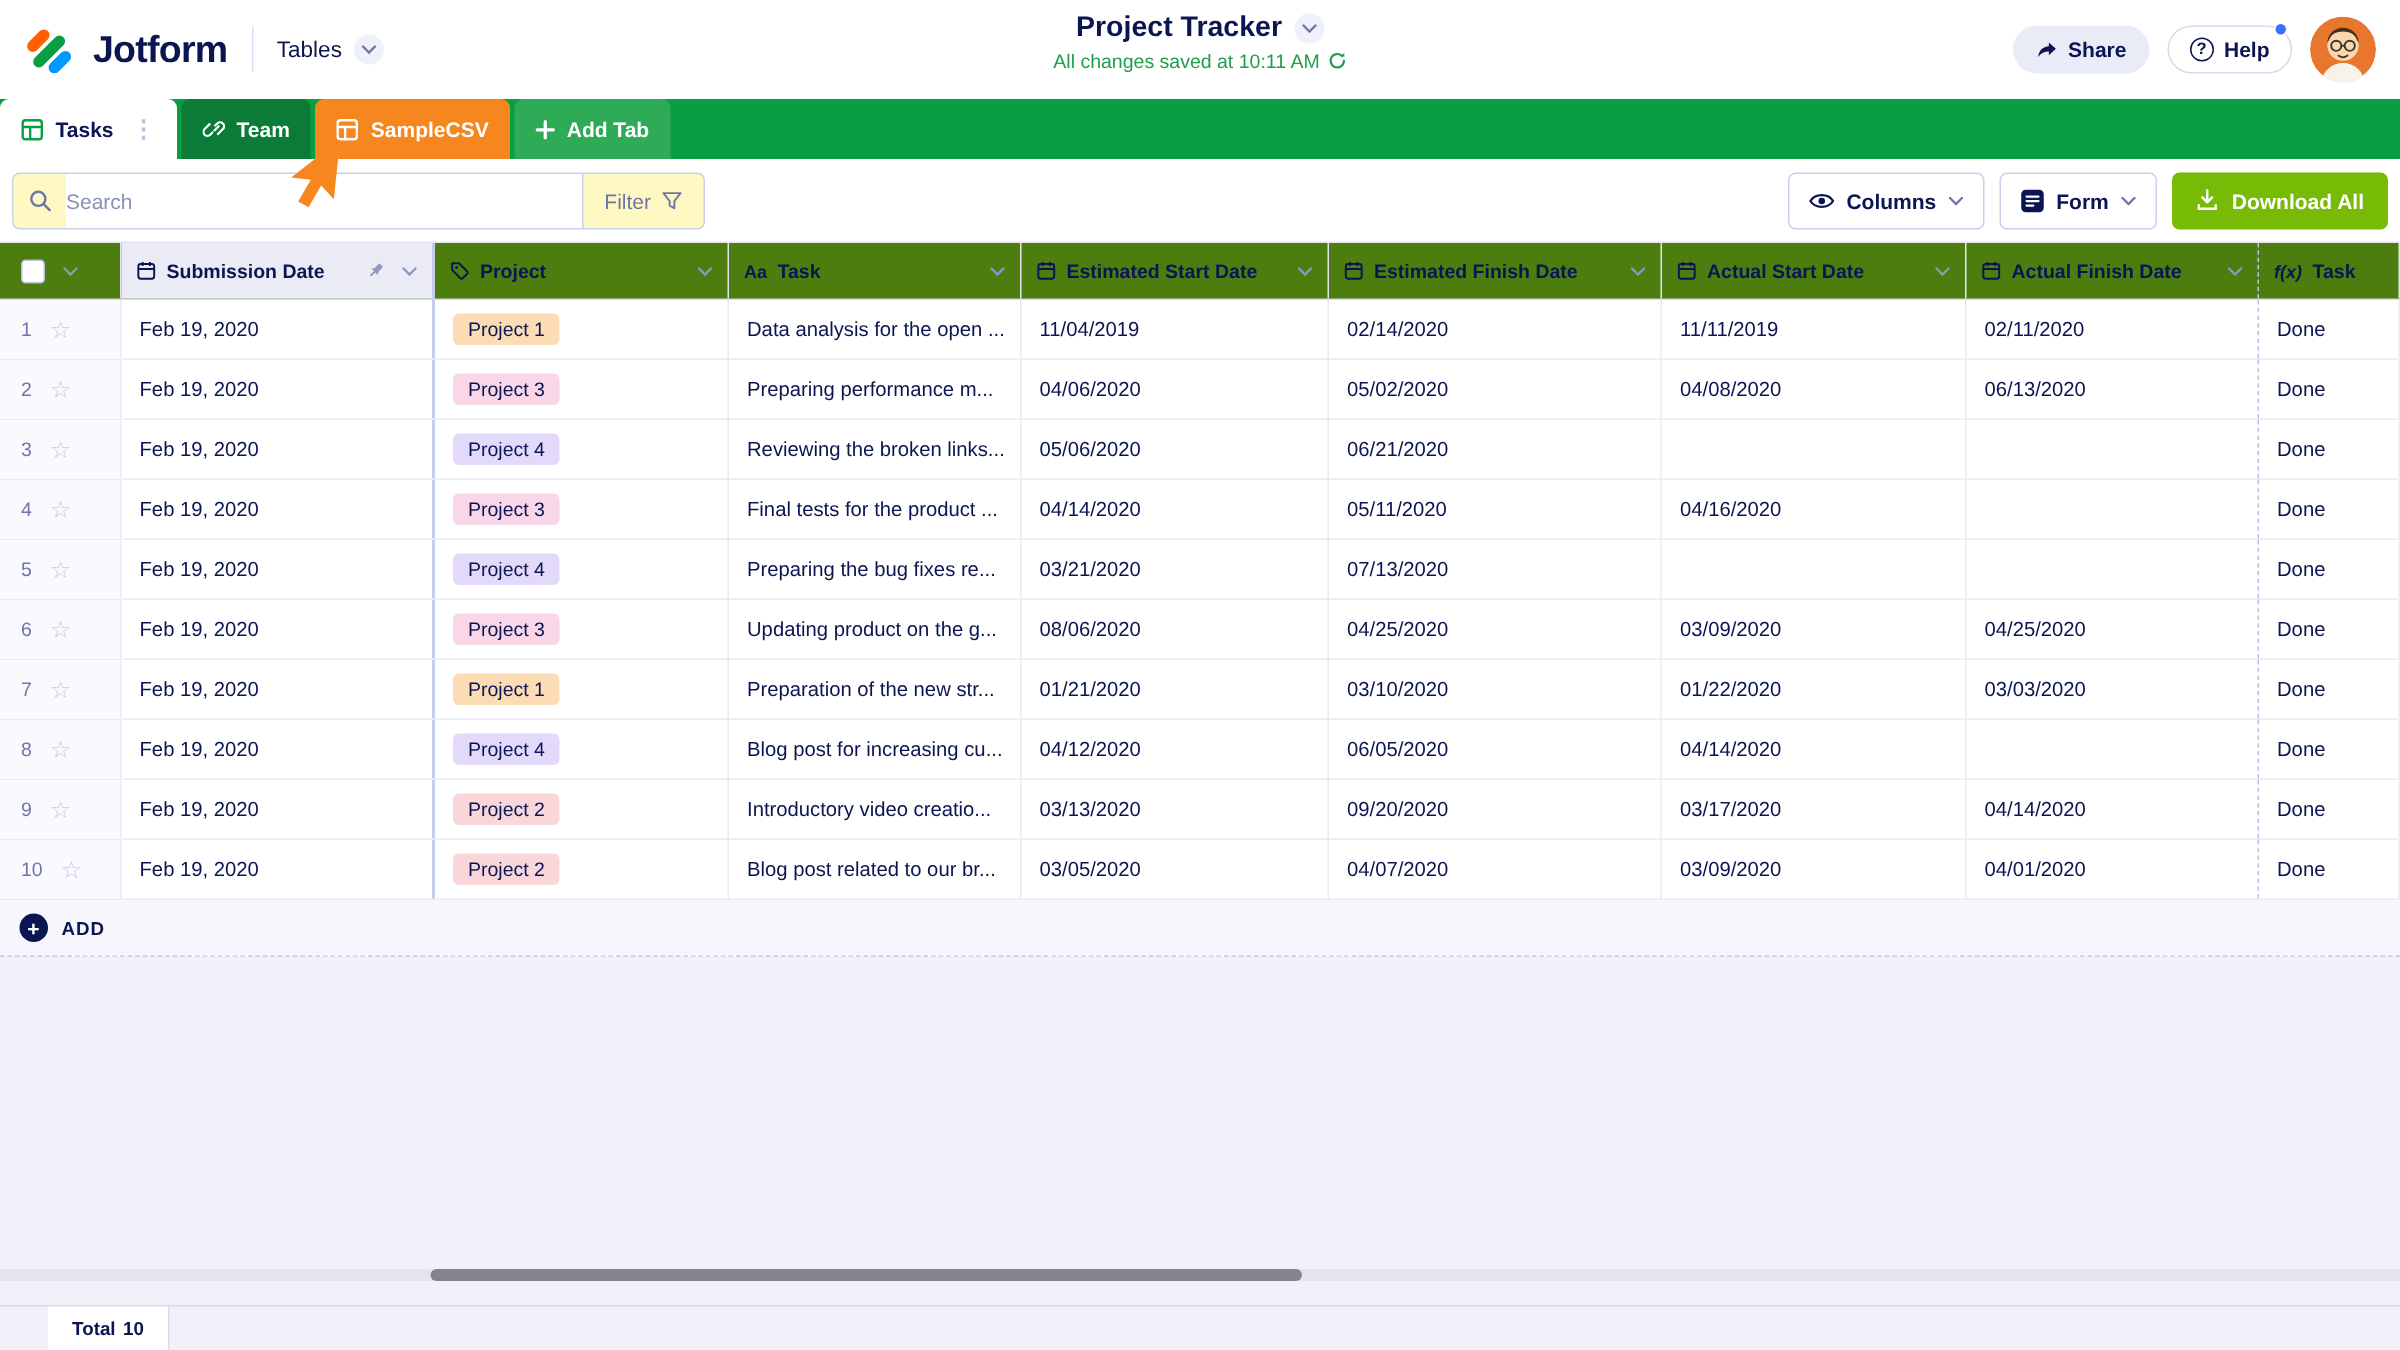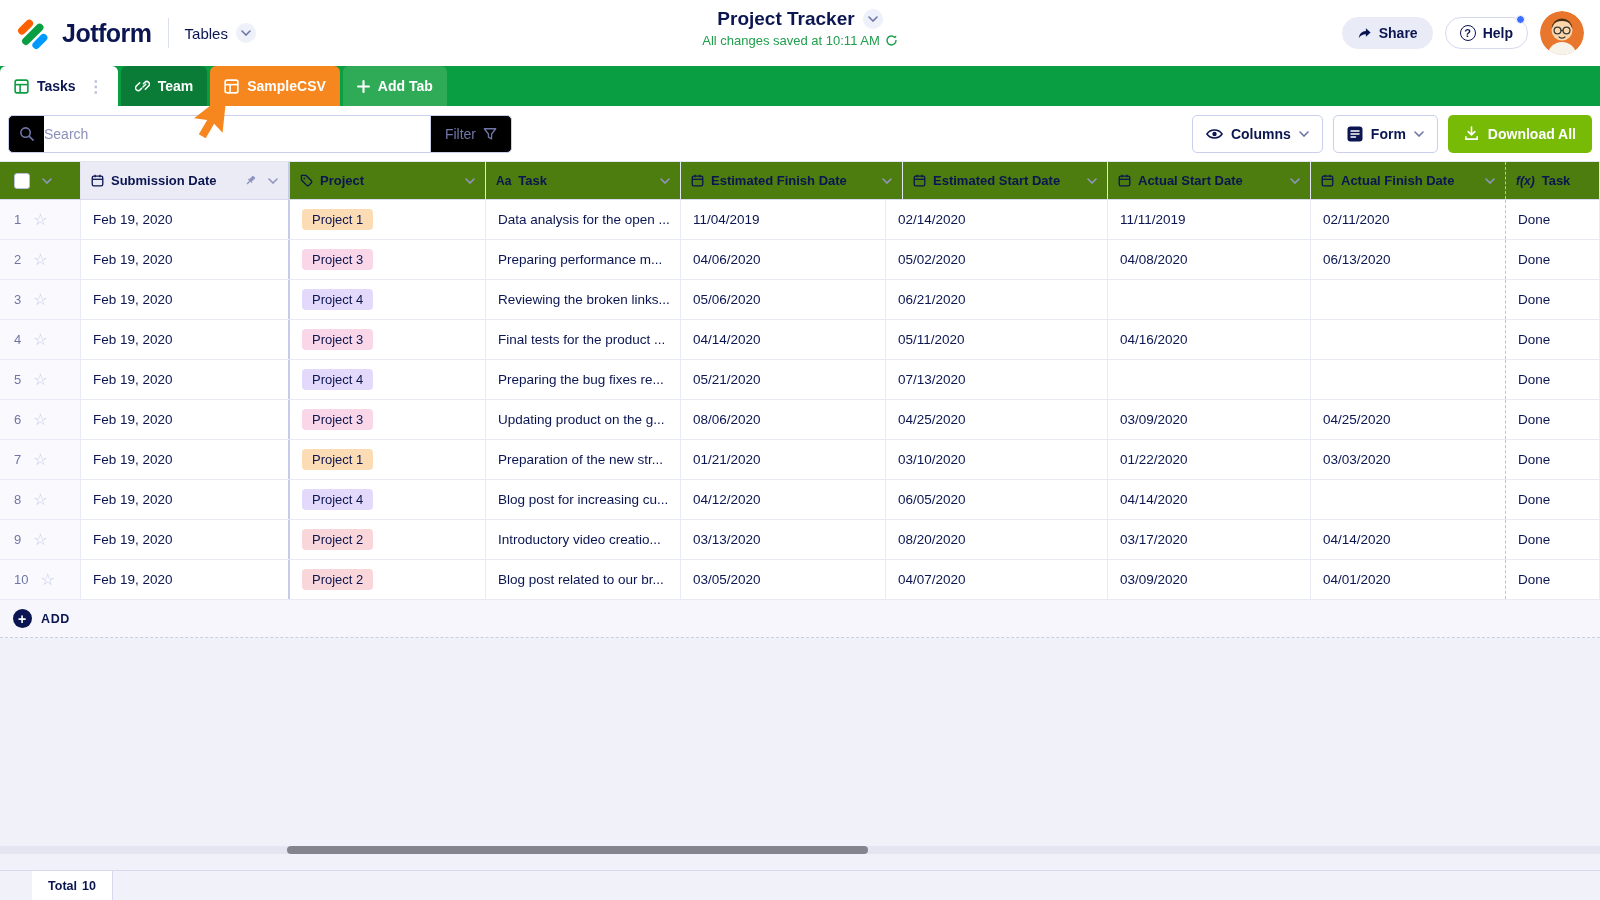--- a/index.html
+++ b/index.html
@@ -59,22 +59,22 @@
   .tab.addtab { background:#2fab57; }
   .kebab { color:#b9bfdd; font-size:16px; font-weight:bold; margin-left:4px; cursor:pointer; }
   .cursor-arrow { position:absolute; left:182px; top:18px; z-index:60; pointer-events:none; }
 
   
   .toolbar {
     height:56px; background:#fff; display:flex; align-items:center;
     padding:0 8px; border-bottom:1px solid #e3e5f2;
   }
   .search-group {
-    width:504px; height:38px; border:1px solid #c9cfec; border-radius:5px;
-    display:flex; align-items:center; background:#000000;
+    width:462px; height:38px; border:1px solid #c9cfec; border-radius:5px;
+    display:flex; align-items:center; background:#fef9c3;
   }
   .search-group input {
     flex:1; border:none; outline:none; font-size:14px; color:#0a1551;
     font-family:"Liberation Sans", sans-serif; height:100%;
   }
   .search-group input::placeholder { color:#8a90b8; }
   .search-icon-wrap { padding:0 10px; color:#6f76a7; display:flex; }
   .filter-btn {
     height:100%; border-left:1px solid #c9cfec; display:flex; align-items:center;
     gap:7px; padding:0 14px; font-size:14px; color:#6f76a7; cursor:pointer;
@@ -389,52 +389,52 @@
   </div>
   <div class="th c-task">
     <span class="colicon aa-glyph">Aa</span>
     <span>Task</span>
     <span class="chev">
       <svg width="10" height="6" viewBox="0 0 10 6">
           <path d="M1 1 L5 5 L9 1" stroke="currentColor" stroke-width="1.6" fill="none" stroke-linecap="round"></path>
         </svg>
     </span>
   </div>
+  <div class="th c-d1">
+    <span class="colicon">
+      <svg width="13" height="13" viewBox="0 0 16 16">
+          <rect x="1.5" y="2.5" width="13" height="12" rx="2" fill="none" stroke="currentColor" stroke-width="1.6"></rect>
+          <line x1="1.5" y1="6.5" x2="14.5" y2="6.5" stroke="currentColor" stroke-width="1.6"></line>
+          <line x1="5" y1="0.8" x2="5" y2="4" stroke="currentColor" stroke-width="1.6"></line>
+          <line x1="11" y1="0.8" x2="11" y2="4" stroke="currentColor" stroke-width="1.6"></line>
+        </svg>
+    </span>
+    <span>Estimated Start Date</span>
+    <span class="chev">
+      <svg width="10" height="6" viewBox="0 0 10 6">
+          <path d="M1 1 L5 5 L9 1" stroke="currentColor" stroke-width="1.6" fill="none" stroke-linecap="round"></path>
+        </svg>
+    </span>
+  </div>
   <div class="th c-d2">
     <span class="colicon">
       <svg width="13" height="13" viewBox="0 0 16 16">
           <rect x="1.5" y="2.5" width="13" height="12" rx="2" fill="none" stroke="currentColor" stroke-width="1.6"></rect>
           <line x1="1.5" y1="6.5" x2="14.5" y2="6.5" stroke="currentColor" stroke-width="1.6"></line>
           <line x1="5" y1="0.8" x2="5" y2="4" stroke="currentColor" stroke-width="1.6"></line>
           <line x1="11" y1="0.8" x2="11" y2="4" stroke="currentColor" stroke-width="1.6"></line>
         </svg>
     </span>
     <span>Estimated Finish Date</span>
     <span class="chev">
       <svg width="10" height="6" viewBox="0 0 10 6">
           <path d="M1 1 L5 5 L9 1" stroke="currentColor" stroke-width="1.6" fill="none" stroke-linecap="round"></path>
         </svg>
     </span>
   </div>
-  <div class="th c-d1">
-    <span class="colicon">
-      <svg width="13" height="13" viewBox="0 0 16 16">
-          <rect x="1.5" y="2.5" width="13" height="12" rx="2" fill="none" stroke="currentColor" stroke-width="1.6"></rect>
-          <line x1="1.5" y1="6.5" x2="14.5" y2="6.5" stroke="currentColor" stroke-width="1.6"></line>
-          <line x1="5" y1="0.8" x2="5" y2="4" stroke="currentColor" stroke-width="1.6"></line>
-          <line x1="11" y1="0.8" x2="11" y2="4" stroke="currentColor" stroke-width="1.6"></line>
-        </svg>
-    </span>
-    <span>Estimated Start Date</span>
-    <span class="chev">
-      <svg width="10" height="6" viewBox="0 0 10 6">
-          <path d="M1 1 L5 5 L9 1" stroke="currentColor" stroke-width="1.6" fill="none" stroke-linecap="round"></path>
-        </svg>
-    </span>
-  </div>
   <div class="th c-d3">
     <span class="colicon">
       <svg width="13" height="13" viewBox="0 0 16 16">
           <rect x="1.5" y="2.5" width="13" height="12" rx="2" fill="none" stroke="currentColor" stroke-width="1.6"></rect>
           <line x1="1.5" y1="6.5" x2="14.5" y2="6.5" stroke="currentColor" stroke-width="1.6"></line>
           <line x1="5" y1="0.8" x2="5" y2="4" stroke="currentColor" stroke-width="1.6"></line>
           <line x1="11" y1="0.8" x2="11" y2="4" stroke="currentColor" stroke-width="1.6"></line>
         </svg>
     </span>
     <span>Actual Start Date</span>
@@ -595,21 +595,21 @@
     <div class="cell c-sub">
       <span>Feb 19, 2020</span>
     </div>
     <div class="cell c-proj">
       <span class="badge" style="background: rgb(227, 217, 250);">Project 4</span>
     </div>
     <div class="cell c-task">
       <span>Preparing the bug fixes re...</span>
     </div>
     <div class="cell c-d1">
-      <span>05/21/2020</span>
+      <span>03/21/2020</span>
     </div>
     <div class="cell c-d2">
       <span>07/13/2020</span>
     </div>
     <div class="cell c-d3">
       <span></span>
     </div>
     <div class="cell c-d4">
       <span></span>
     </div>
@@ -718,21 +718,21 @@
     <div class="cell c-proj">
       <span class="badge" style="background: rgb(249, 214, 218);">Project 2</span>
     </div>
     <div class="cell c-task">
       <span>Introductory video creatio...</span>
     </div>
     <div class="cell c-d1">
       <span>03/13/2020</span>
     </div>
     <div class="cell c-d2">
-      <span>08/20/2020</span>
+      <span>09/20/2020</span>
     </div>
     <div class="cell c-d3">
       <span>03/17/2020</span>
     </div>
     <div class="cell c-d4">
       <span>04/14/2020</span>
     </div>
     <div class="cell c-st">
       <span>Done</span>
     </div>

